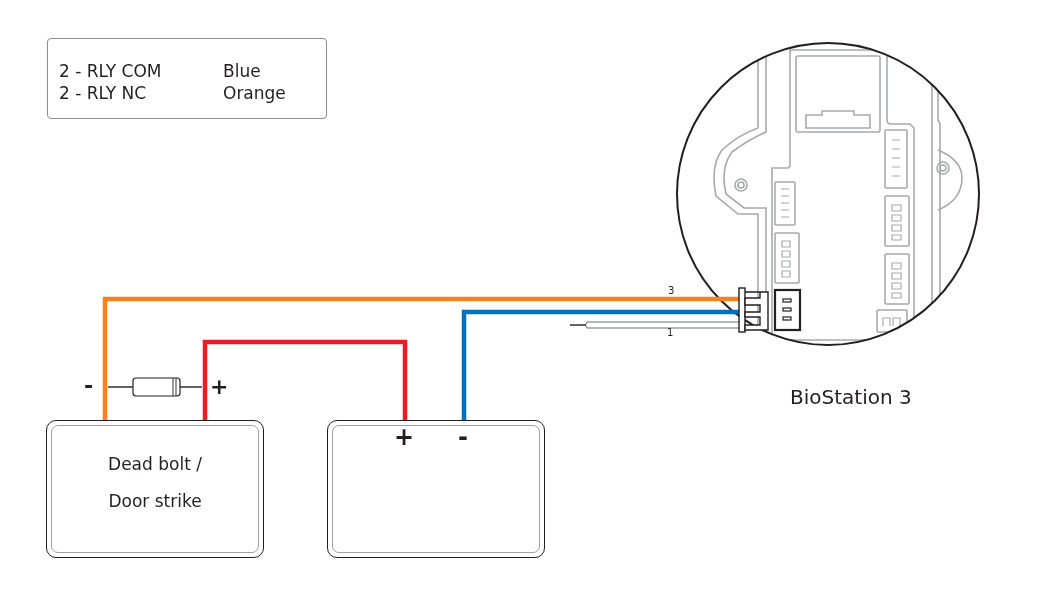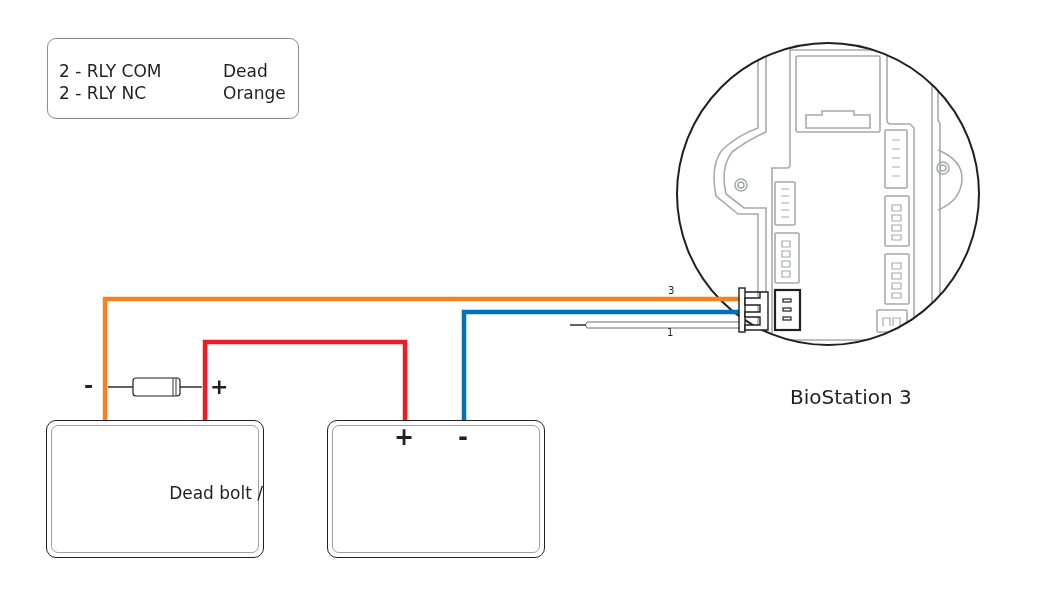--- a/index.html
+++ b/index.html
@@ -1,36 +1,36 @@
 <!DOCTYPE html>
 <html><head>
 <meta charset="utf-8">
 <style>
   html, body { margin:0; padding:0; background:#ffffff; }
   body { width:1050px; height:590px; position:relative; overflow:hidden;
          font-family:"DejaVu Sans", "Liberation Sans", sans-serif; color:#231f20; }
   svg { position:absolute; left:0; top:0; }
   .lbl { font-family:"DejaVu Sans", "Liberation Sans", sans-serif; fill:#231f20; }
-  .legend-box { position:absolute; left:47px; top:38px; width:252px; height:81px;
-                border:1.5px solid #8c8c8c; border-radius:9px; box-sizing:border-box; }
+  .legend-box { position:absolute; left:47px; top:38px; width:280px; height:81px;
+                border:1.5px solid #8c8c8c; border-radius:4px; box-sizing:border-box; }
   .legend-row { position:absolute; left:11px; font-size:17px; line-height:20px; white-space:nowrap; }
   .legend-row span.pin { position:absolute; left:0; }
   .legend-row span.col { position:absolute; left:164px; }
   .box-outer { position:absolute; border:1.5px solid #231f20; border-radius:10px; box-sizing:border-box; background:#fff; }
   .box-inner { position:absolute; left:4px; top:4px; right:4px; bottom:4px; border:1.5px solid #a0a0a0; border-radius:7px; }
   .box-text { position:absolute; left:0; right:0; text-align:center; font-size:17px; line-height:23px; }
   .caption { position:absolute; font-size:20px; }
 </style>
 </head>
 <body>
 
 <div class="legend-box">
   <div class="legend-row" style="top:22px;">
     <span class="pin">2 - RLY COM</span>
-    <span class="col">Dead</span>
+    <span class="col">Blue</span>
   </div>
   <div class="legend-row" style="top:44px;">
     <span class="pin">2 - RLY NC</span>
     <span class="col">Orange</span>
   </div>
 </div>
 
 <svg width="1050" height="590" viewBox="0 0 1050 590">
   <defs>
     <clipPath id="magClip">
@@ -125,21 +125,22 @@
     <rect x="133" y="378" width="47" height="18" rx="3" fill="#ffffff" stroke="#231f20" stroke-width="1.2"></rect>
     <line x1="173" y1="378" x2="173" y2="396" stroke="#231f20" stroke-width="0.9"></line>
     <line x1="176" y1="378" x2="176" y2="396" stroke="#231f20" stroke-width="0.9"></line>
   </g>
   <text class="lbl" x="84" y="393" font-size="22" font-weight="bold">-</text>
   <text class="lbl" x="210" y="394" font-size="22" font-weight="bold">+</text>
 </svg>
 
 <div class="box-outer" style="left:46px; top:420px; width:218px; height:138px;">
   <div class="box-inner"></div>
-  <div class="box-text" style="top:61px;text-align:right;">Dead bolt /</div>
+  <div class="box-text" style="top:32px;">Dead bolt /</div>
+  <div class="box-text" style="top:69px;">Door strike</div>
 </div>
 
 <div class="box-outer" style="left:327px; top:420px; width:218px; height:138px;">
   <div class="box-inner"></div>
   <div style="position:absolute; left:66px; top:2px; font-size:24px; font-weight:bold;">+</div>
   <div style="position:absolute; left:130px; top:2px; font-size:24px; font-weight:bold;">-</div>
 </div>
 
 <div class="caption" style="left:790px; top:385px;">BioStation 3</div>
 

